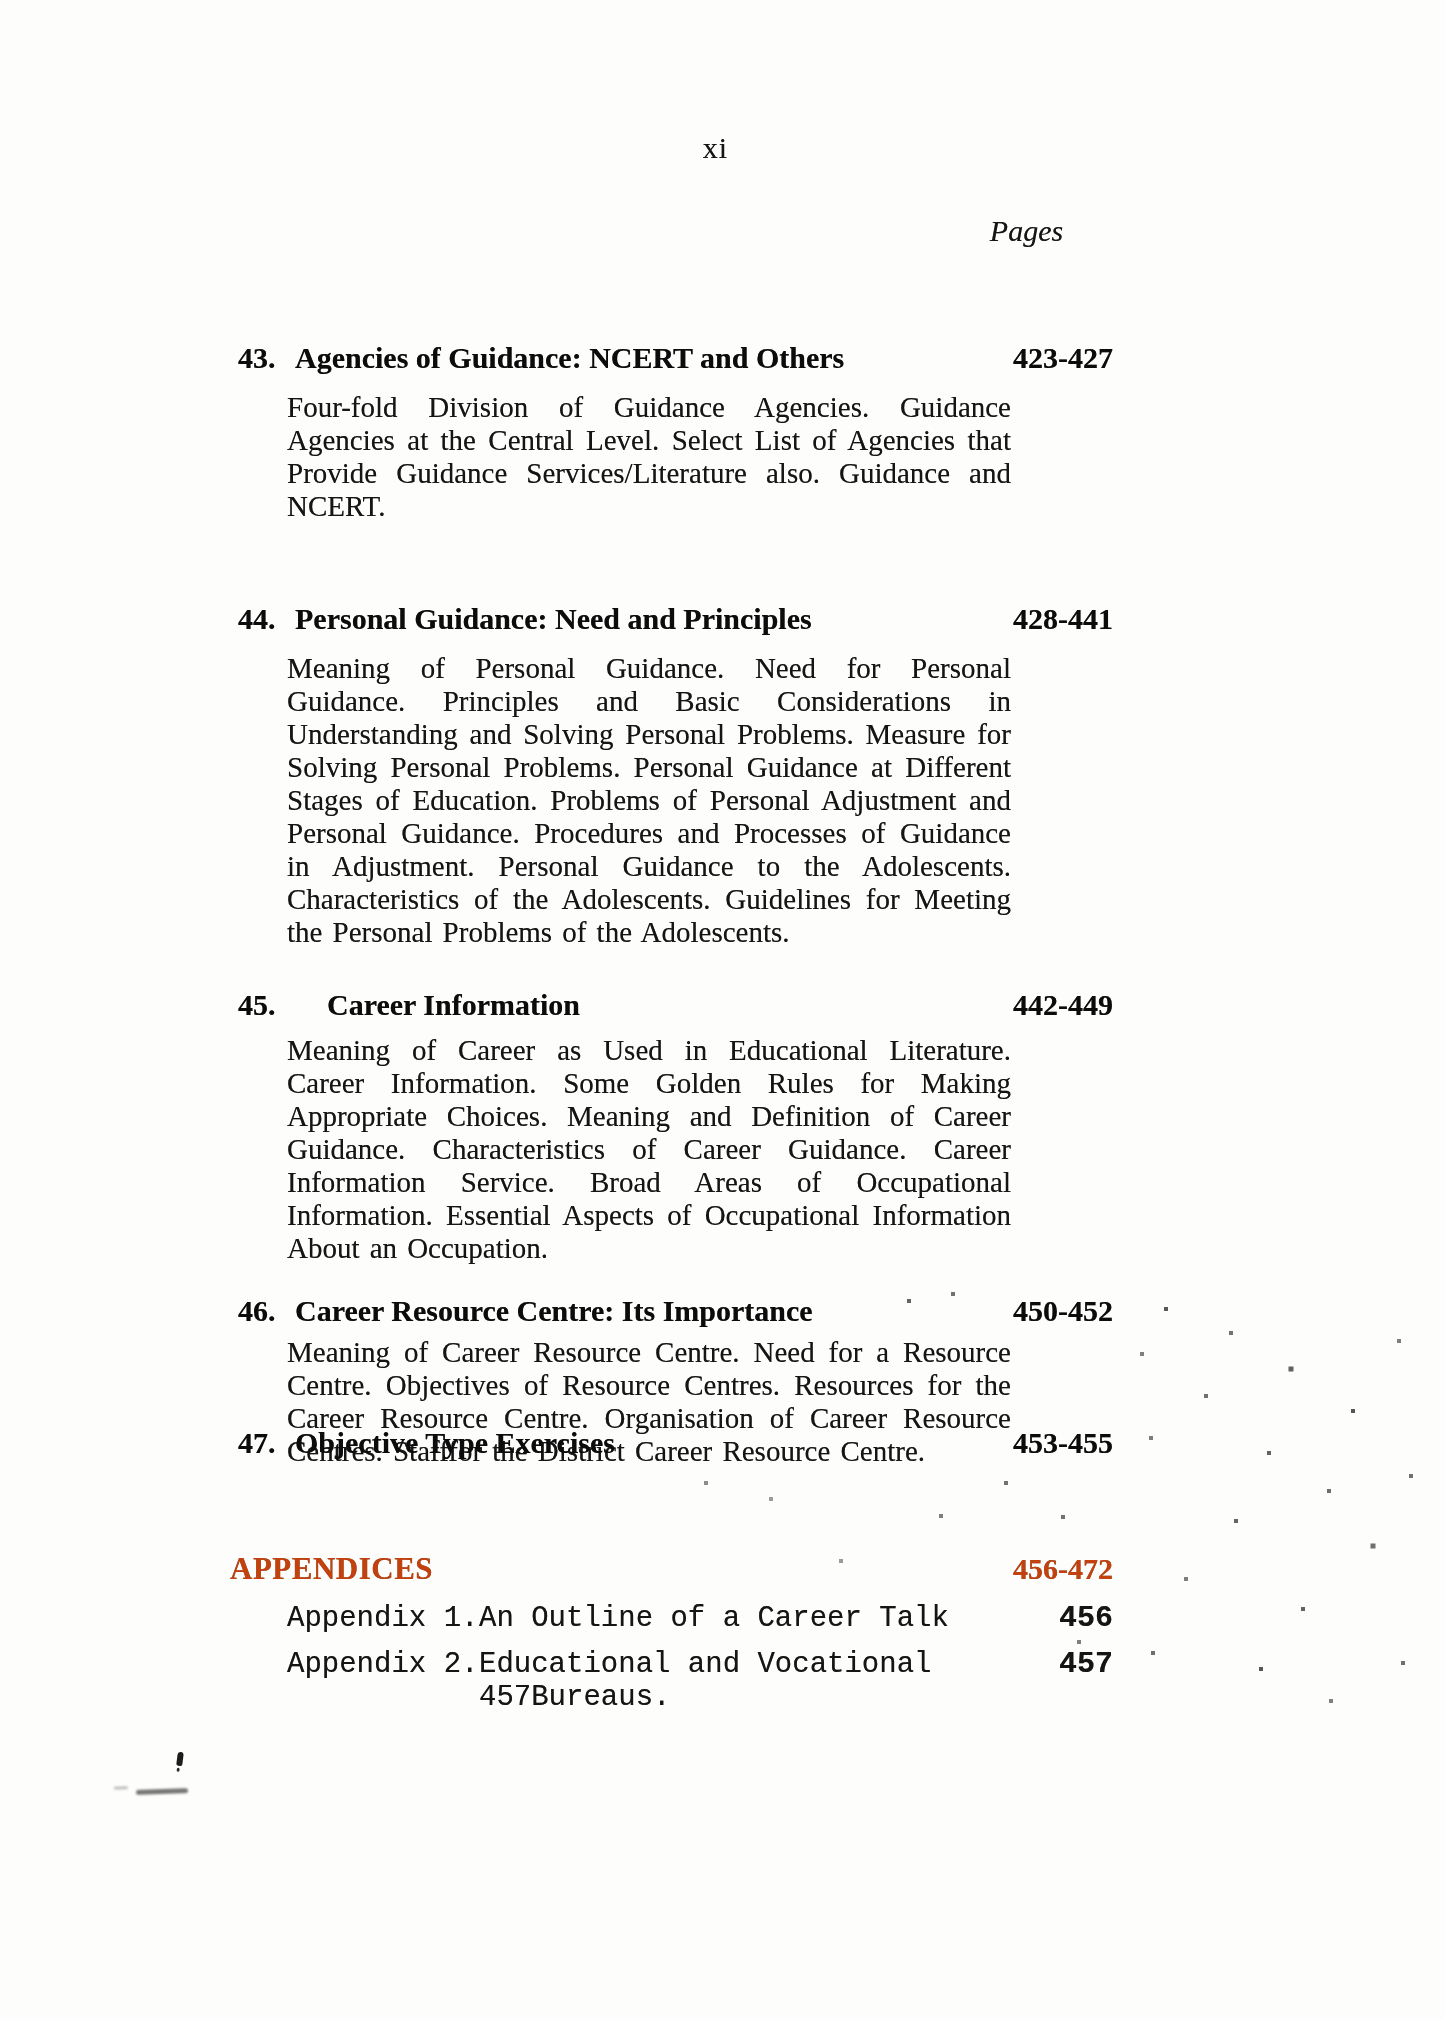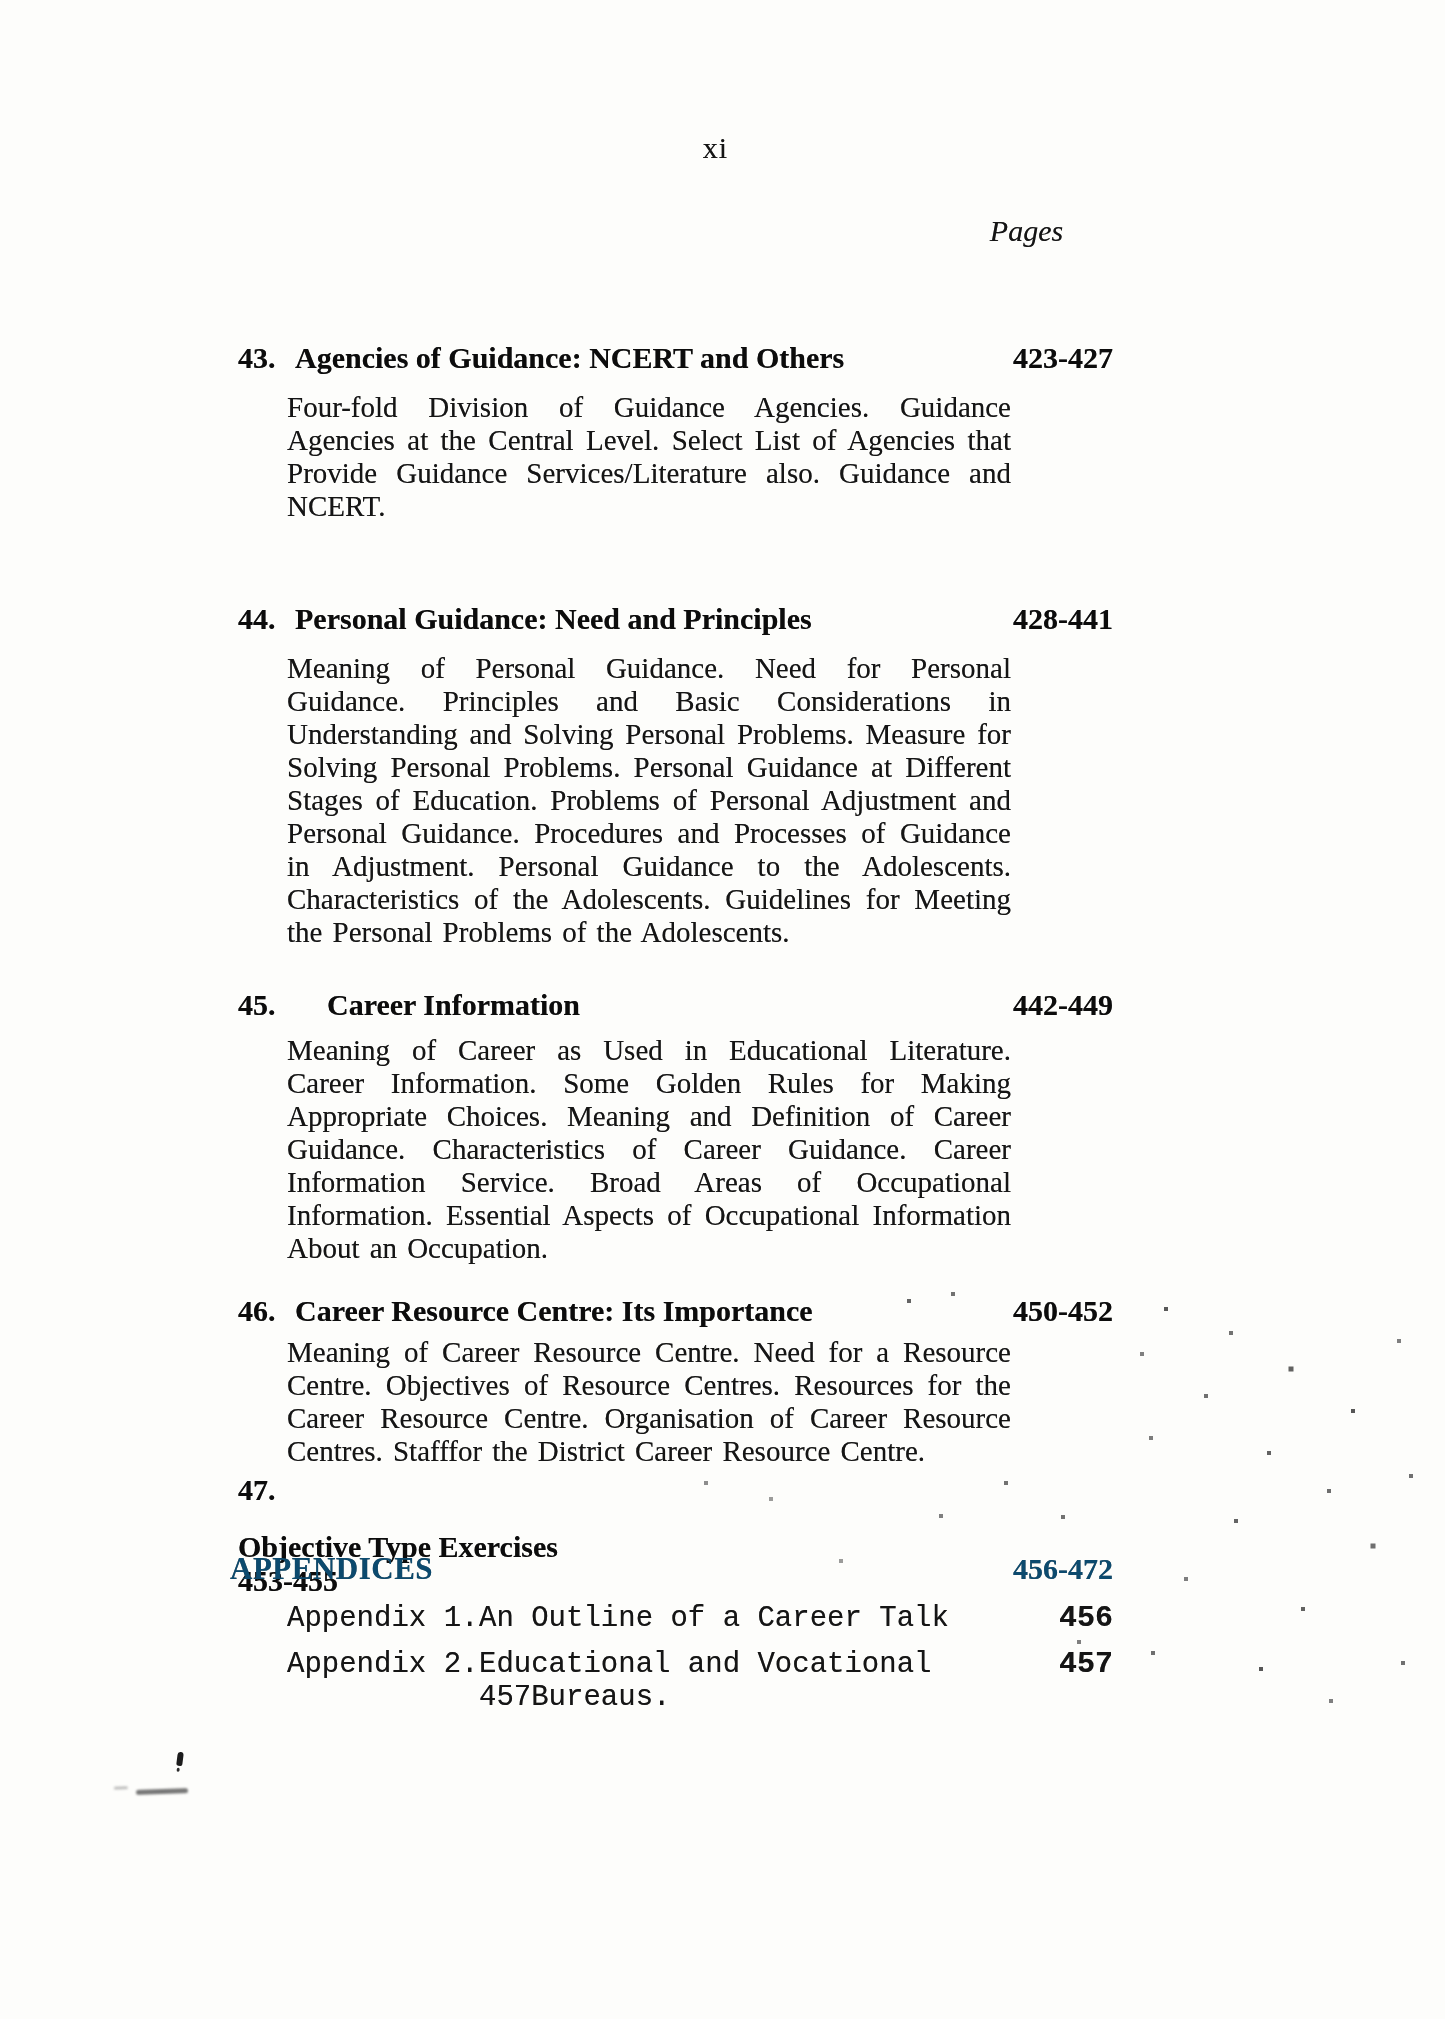--- a/index.html
+++ b/index.html
@@ -61,29 +61,29 @@
   }
 
   .row-43 { top: 341px; }
   .desc-43 { top: 391px; }
   .row-44 { top: 602px; }
   .desc-44 { top: 652px; }
   .row-45 { top: 988px; gap: 32px; }
   .desc-45 { top: 1034px; }
   .row-46 { top: 1294px; }
   .desc-46 { top: 1336px; }
-  .row-47 { top: 1473px; flex-direction: column; }
+  .row-47 { top: 1426px; }
 
   .appx-heading-row {
     left: 230px; width: 883px; top: 1551px;
     display: flex;
     align-items: baseline;
     font-weight: 700;
     font-size: 31px;
-    color: #0c4a6e;
+    color: #c2410c;
   }
   .appx-heading-title { flex: 1 1 auto; letter-spacing: 0.5px; }
   .appx-heading-pages { flex: 0 0 auto; font-size: 30px; }
 
   .appx-row {
     left: 287px; width: 826px;
     display: flex;
     align-items: baseline;
     font-size: 29px;
     font-family: Liberation Mono, monospace;

